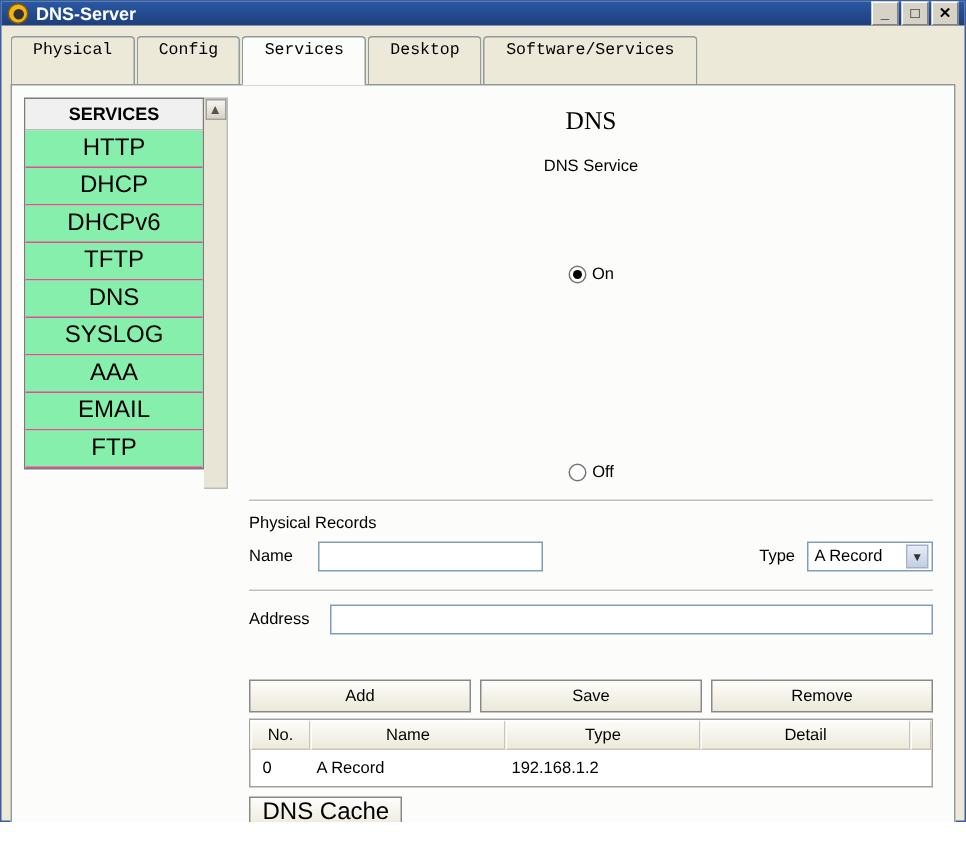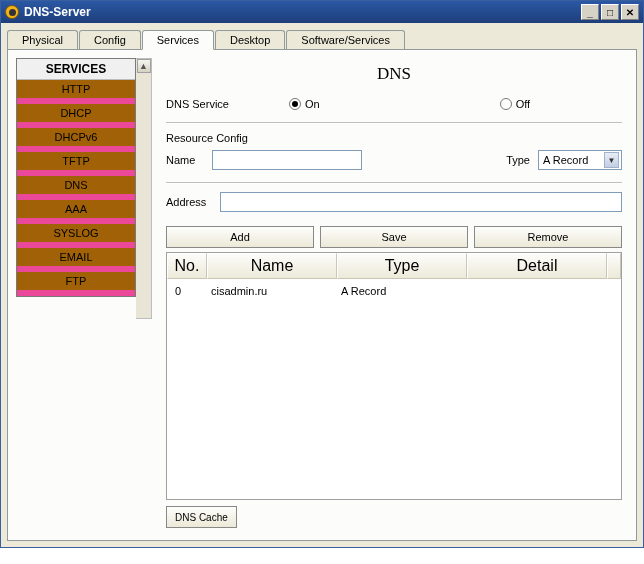--- a/index.html
+++ b/index.html
@@ -51,30 +51,31 @@
     font-family: Arial;
   }
   .tabs {
     display:flex;
     padding: 6px 6px 0 6px;
     gap: 0;
     position: relative;
     border-bottom: none;
   }
   .tab {
-    padding: 3px 14px 3px;
+    padding: 3px 14px 16px;
     background:#ece9d8;
     border:1px solid #919b9c;
     border-bottom:none;
     border-top-left-radius:3px;
     border-top-right-radius:3px;
     margin-right:1px;
     position:relative;
     top:1px;
     color:#000;
+    font-family:Liberation Mono, monospace;
   }
   .tab.active {
     background:#fcfcfa;
     border-bottom:1px solid #fcfcfa;
     z-index:2;
     top:1px;
   }
   .tab-content-wrap {
     margin: 0 6px 6px 6px;
     border:1px solid #919b9c;
@@ -103,24 +104,24 @@
     font-weight:bold;
     text-align:center;
     padding:3px 0;
     background:#f0f0f0;
     border-bottom:1px solid #bbb;
     font-size:12px;
   }
   .sidebar-item {
     text-align:center;
     padding:3px 0;
-    border-bottom:6px solid #ec4899;
-    background:#a16207;
+    border-bottom:1px solid #ec4899;
+    background:#86efac;
     cursor:pointer;
-    font-size:11px;
+    font-size:16px;
   }
   .sidebar-vscroll{
     width:16px;
     background:#e8e5d7;
     border:1px solid #bdbdbd;
     border-left:none;
     display:flex; flex-direction:column; align-items:center; justify-content:flex-start;
     height: auto;
   }
   .scroll-arrow{
@@ -172,21 +173,21 @@
     padding:0 2px 0 4px;
     min-width:84px;
   }
   .select .arrow {
     width:15px; height:16px;
     background:linear-gradient(#e8ecf5,#c3cee4);
     border:1px solid #a3b2cc;
     display:flex;align-items:center;justify-content:center;
     font-size:8px; color:#333;
   }
-  .btnrow { display:flex; gap:0; margin-top:4px;}
+  .btnrow { display:flex; gap:0; margin-top:20px;}
   .btn3 {
     flex:1;
     height:22px;
     background:linear-gradient(#fdfdfb,#ece9d8);
     border:1px solid #888;
     display:flex;align-items:center;justify-content:center;
     cursor:pointer;
     font-size:11px;
   }
   .btn3 + .btn3 { margin-left:6px; }
@@ -201,21 +202,21 @@
   }
   .thead{
     display:flex;
     background:linear-gradient(#fdfdfb,#ece9d8);
   }
   .th{
     border:1px solid #c9c6b8;
     border-left-color:#fff;
     border-top-color:#fff;
     padding:3px 4px;
-    font-size:16px;
+    font-size:11px;
     text-align:center;
   }
   .th.no{width:40px;}
   .th.name{width:130px;}
   .th.type{width:130px;}
   .th.detail{flex:1;}
   .th.last{width:14px;}
   .tbody{
     flex:1;
     overflow:auto;
@@ -226,21 +227,21 @@
   .td.name{width:130px;}
   .td.type{width:130px;}
   .td.detail{flex:1;}
   .bottom-btn{
     display:inline-flex;align-items:center;justify-content:center;
     height:22px;padding:0 8px;
     background:linear-gradient(#fdfdfb,#ece9d8);
     border:1px solid #888;
     margin-top:6px;
     width:fit-content;
-    font-size:10px;
+    font-size:16px;
     cursor:pointer;
   }
 </style>
 </head>
 <body>
 
 <div class="window">
 
   <div class="titlebar">
     <span class="icon"></span>
@@ -263,49 +264,49 @@
     <div class="inner">
 
       <div class="sidebar-wrap">
         <div class="sidebar">
           <div class="sidebar-head">SERVICES</div>
           <div class="sidebar-item"><span>HTTP</span></div>
           <div class="sidebar-item"><span>DHCP</span></div>
           <div class="sidebar-item"><span>DHCPv6</span></div>
           <div class="sidebar-item"><span>TFTP</span></div>
           <div class="sidebar-item"><span>DNS</span></div>
+          <div class="sidebar-item"><span>SYSLOG</span></div>
           <div class="sidebar-item"><span>AAA</span></div>
-          <div class="sidebar-item"><span>SYSLOG</span></div>
           <div class="sidebar-item"><span>EMAIL</span></div>
           <div class="sidebar-item"><span>FTP</span></div>
         </div>
         <div class="sidebar-vscroll" style="height:261px; align-self:flex-start;">
           <div class="scroll-arrow">▲</div>
         </div>
       </div>
 
       <div class="main">
         <h2 class="page-title">DNS</h2>
 
-        <div class="row" style="gap:60px;">
+        <div class="row" style="gap:60px;flex-direction:column;">
           <span class="label">DNS Service</span>
           <div class="radio-wrap">
             <span class="radio checked"></span>
             <span>On</span>
           </div>
           <div style="width:60px;"></div>
           <div class="radio-wrap">
             <span class="radio"></span>
             <span>Off</span>
           </div>
         </div>
 
         <div class="group-line"></div>
 
-        <div class="label" style="margin-bottom:6px;">Resource Config</div>
+        <div class="label" style="margin-bottom:6px;">Physical Records</div>
 
         <div class="row" style="gap:8px;">
           <span class="label" style="width:38px;">Name</span>
           <input class="text-input" style="width: 150px;" value="">
           <span style="flex:1"></span>
           <span class="label">Type</span>
           <div class="select">
             <span>A Record</span>
             <span class="arrow">▼</span>
           </div>
@@ -334,22 +335,22 @@
           <div class="thead">
             <div class="th no">No.</div>
             <div class="th name">Name</div>
             <div class="th type">Type</div>
             <div class="th detail">Detail</div>
             <div class="th last"></div>
           </div>
           <div class="tbody">
             <div class="tr">
               <div class="td no">0</div>
-              <div class="td name">cisadmin.ru</div>
               <div class="td type">A Record</div>
+              <div class="td detail">192.168.1.2</div>
             </div>
           </div>
         </div>
 
         <div class="bottom-btn">
           <span>DNS Cache</span>
         </div>
 
       </div>
     </div>

